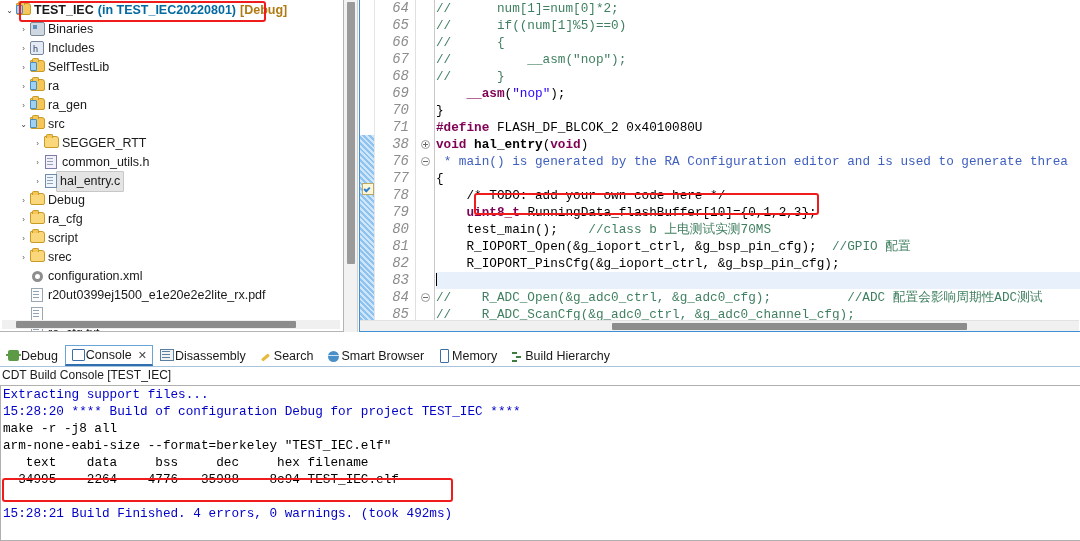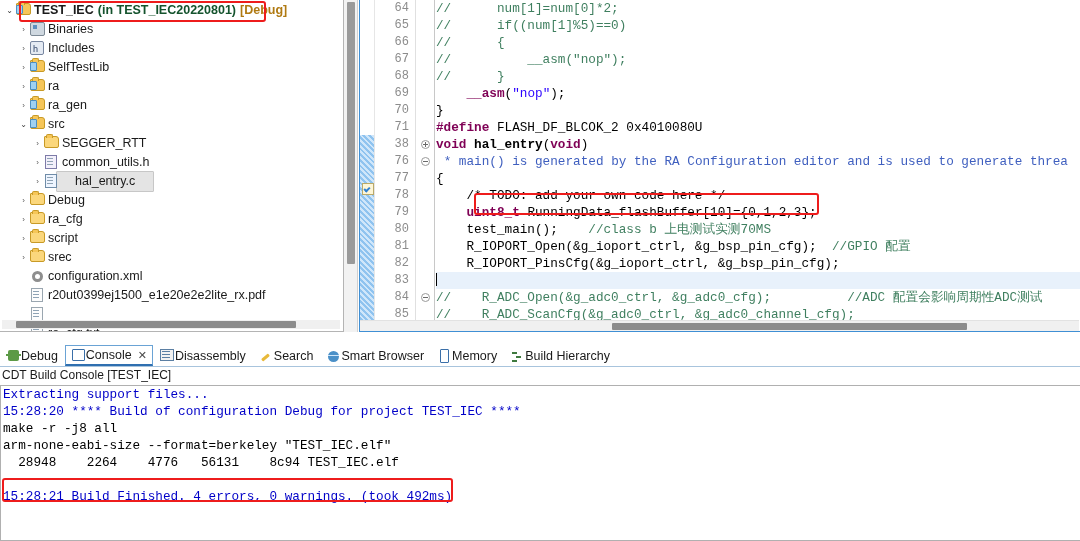--- a/index.html
+++ b/index.html
@@ -67,21 +67,21 @@
     background:#cfd8e0;border:1px solid #7d8a96;border-radius:2px;
   }
   .bin:after{content:"";position:absolute;left:2px;top:2px;width:4px;height:4px;
     background:#5d8fc0;}
   .inc{
     display:inline-block;width:12px;height:12px;position:relative;top:2px;
     background:#e4eaf3;border:1px solid #7786a0;border-radius:2px;
   }
   .inc:after{content:"h";position:absolute;left:2px;top:-2px;font-size:9px;color:#2a3f66;}
 
-  .sel-bg{background:#e4e4e4;border:1px solid #c7c7c7;border-radius:1px;padding:0 18px;margin-left:-3px;}
+  .sel-bg{background:#e4e4e4;border:1px solid #c7c7c7;border-radius:1px;padding:0 3px;margin-left:-3px;}
 
   
   .redbox{position:absolute;border:2px solid #ee1c1c;border-radius:3px;pointer-events:none;}
   #rb-project{left:19px;top:1px;width:243px;height:17px;}
   #rb-code{left:474px;top:193px;width:341px;height:18px;}
   #rb-build{left:2px;top:478px;width:447px;height:20px;}
 
   .tree-hscroll{
     position:absolute;left:2px;bottom:2px;width:338px;height:9px;background:#f0f0f0;
   }
@@ -115,21 +115,21 @@
   }
   .marker-chk:after{content:"";position:absolute;left:1px;top:3px;width:4px;height:2px;
     border-left:2px solid #2f7fd0;border-bottom:2px solid #2f7fd0;transform:rotate(-45deg);}
 
   .ruler{
     position:absolute;left:15px;top:0;width:41px;height:331px;background:#ffffff;
     border-right:1px solid #e0e0e0;box-sizing:border-box;
   }
   .lnum{
     height:17px;line-height:17px;text-align:right;padding-right:6px;
-    font-family:"Liberation Mono",monospace;font-size:12px;color:#8c8c8c;
+    font-family:"Liberation Mono",monospace;font-size:14px;color:#8c8c8c;font-style:italic;
   }
 
   .foldcol{
     position:absolute;left:57px;top:0;width:18px;height:331px;background:#ffffff;
     border-right:1px solid #c8c8c8;box-sizing:border-box;
   }
   .foldmark{
     position:absolute;left:4px;width:9px;height:9px;border:1px solid #9a9a9a;border-radius:50%;
     background:#fff;box-sizing:border-box;
   }
@@ -218,21 +218,21 @@
 
   <div class="top-area">
 
     <div class="explorer">
       <div class="tree" id="tree">
           <div class="trow">
             <span style="width:4px;flex:none"></span>
             <span class="arrow down">⌄</span>
             <span class="tic"><span class="folder pkg"></span></span>
             <span class="tlabel" style="font-weight:bold">TEST_IEC</span>
-            <span style="color:#14532d;font-weight:bold;padding-left:4px">(in TEST_IEC20220801)</span>
+            <span style="color:#0369a1;font-weight:bold;padding-left:4px">(in TEST_IEC20220801)</span>
             <span style="color:#b07a12;font-weight:bold;padding-left:4px">[Debug]</span>
           </div>
           <div class="trow">
             <span style="width:18px;flex:none"></span>
             <span class="arrow ">›</span>
             <span class="tic"><span class="bin"></span></span>
             <span class="tlabel">Binaries</span>
           </div>
           <div class="trow">
             <span style="width:18px;flex:none"></span>
@@ -430,21 +430,22 @@
           <span class="tabico"><span class="ico-callh"></span></span>
           <span>Build Hierarchy</span>
         </div>
       </div>
     <div class="console-title">CDT Build Console [TEST_IEC]</div>
     <div class="console-body" id="console-body">
         <div class="cons-line">Extracting support files...</div>
         <div class="cons-line">15:28:20 **** Build of configuration Debug for project TEST_IEC ****</div>
         <div class="cons-line black">make -r -j8 all</div>
         <div class="cons-line black">arm-none-eabi-size --format=berkeley "TEST_IEC.elf"</div>
-        <div class="cons-line black">  28948	   2264	   4776	  56131	   8c94	TEST_IEC.elf</div>
+        <div class="cons-line black">   text	   data	    bss	    dec	    hex	filename</div>
+        <div class="cons-line black">  34995	   2264	   4776	  35988	   8c94	TEST_IEC.elf</div>
         <div class="cons-line black"></div>
         <div class="cons-line">15:28:21 Build Finished. 4 errors, 0 warnings. (took 492ms)</div>
       </div>
   </div>
 
   <div class="redbox" id="rb-project"></div>
   <div class="redbox" id="rb-code"></div>
   <div class="redbox" id="rb-build"></div>
 </div>
 

